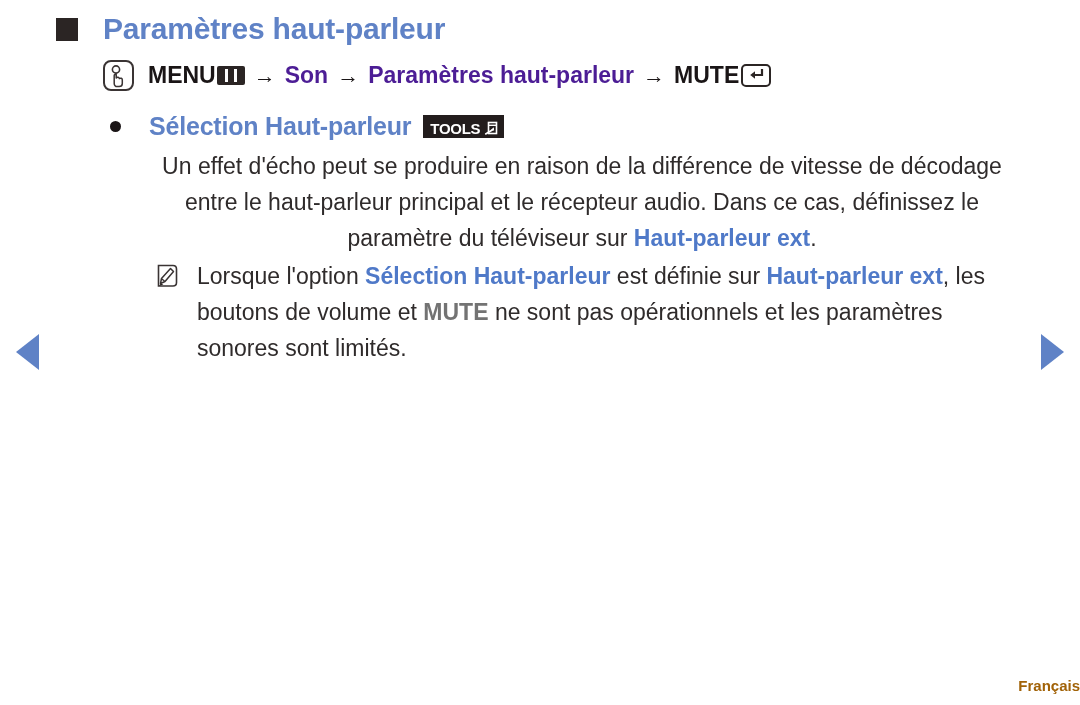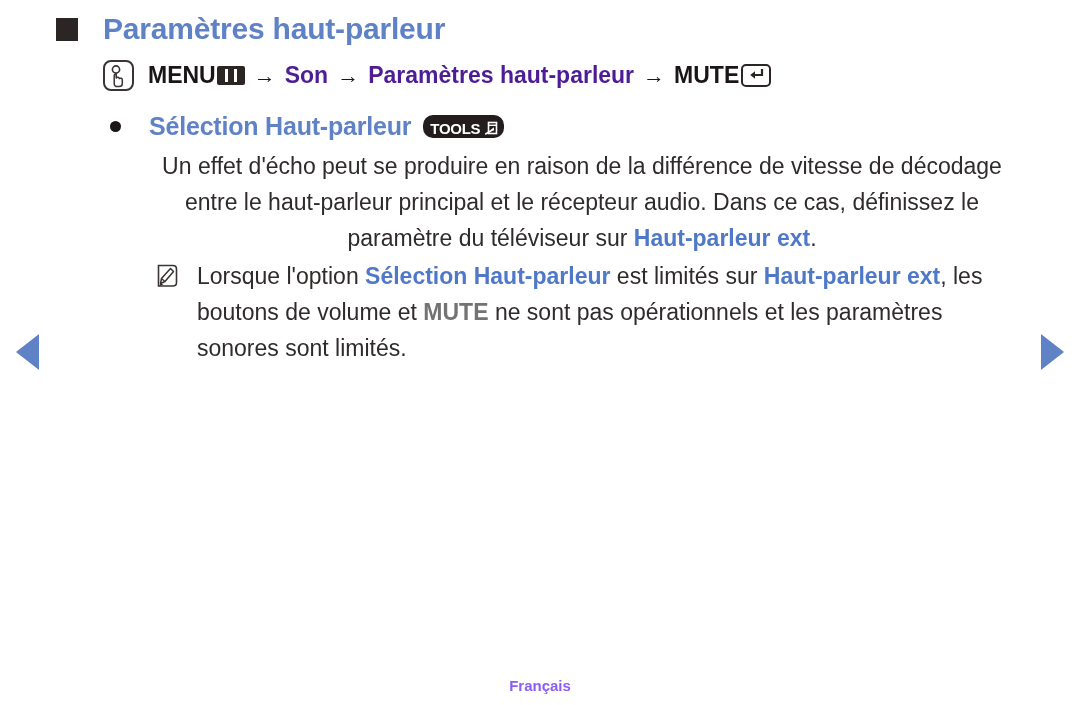--- a/index.html
+++ b/index.html
@@ -122,21 +122,21 @@
     color: #5f82c6;
     font-size: 25px;
     font-weight: bold;
     letter-spacing: -0.2px;
   }
   .badge-tools {
     display: inline-flex;
     align-items: center;
     background: #231d1d;
     color: #ffffff;
-    border-radius: 10px;
+    border-radius: 0;
     height: 23px;
     padding: 4px 6px 0 7px;
     margin-left: 12px;
     vertical-align: 3px;
     font-size: 15px;
     font-weight: bold;
     letter-spacing: -0.3px;
   }
   .badge-tools .tools-glyph { margin-left: 3px; display: inline-flex; }
 
@@ -197,24 +197,24 @@
     border-bottom: 18px solid transparent;
     border-left: 23px solid #5f82c6;
   }
 
   
   .footer {
     position: absolute;
     left: 0;
     top: 677px;
     width: 1080px;
-    text-align: center;
+    text-align: right;
     font-size: 15px;
     font-weight: bold;
-    color: #8b5cf6;
+    color: #a16207;
   }
 </style>
 </head>
 <body>
 
 <div class="page">
 
   <div class="title-row">
     <div class="title-square"></div>
     <div class="page-title">Paramètres haut-parleur</div>
@@ -272,21 +272,21 @@
     <span class="icon-note">
       <svg width="25" height="25" viewBox="0 0 25 25">
         <path d="M3.5 1.5 L18 1.5 C20 1.5 21.5 3 21.5 5 L21.5 18.5
                  C21.5 20.5 20 22 18 22 L3.5 22 Z" fill="#ffffff" stroke="#3a3434" stroke-width="1.6"></path>
         <path d="M15.5 4.5 L6.5 14.5 L5.5 19.5 L10 17.5 L18.5 7.5 Z" fill="none" stroke="#3a3434" stroke-width="1.5" stroke-linejoin="round"></path>
         <path d="M7 15 L9.6 17.3" stroke="#3a3434" stroke-width="1.3"></path>
         <path d="M5.6 19.4 L4.2 21.9 L8.4 20.4 Z" fill="#2b2524"></path>
       </svg>
     </span>
     <div class="note-text">
-      <span>Lorsque l'option </span><span class="n-blue">Sélection Haut-parleur</span><span> est limités sur </span><span class="n-blue">Haut-parleur ext</span><span>, les boutons de volume et </span><span class="n-bold">MUTE</span><span> ne sont pas opérationnels et les paramètres sonores sont limités.</span>
+      <span>Lorsque l'option </span><span class="n-blue">Sélection Haut-parleur</span><span> est définie sur </span><span class="n-blue">Haut-parleur ext</span><span>, les boutons de volume et </span><span class="n-bold">MUTE</span><span> ne sont pas opérationnels et les paramètres sonores sont limités.</span>
     </div>
   </div>
 
   <div class="nav-arrow nav-prev"></div>
   <div class="nav-arrow nav-next"></div>
 
   <div class="footer">Français</div>
 
 </div>
 

